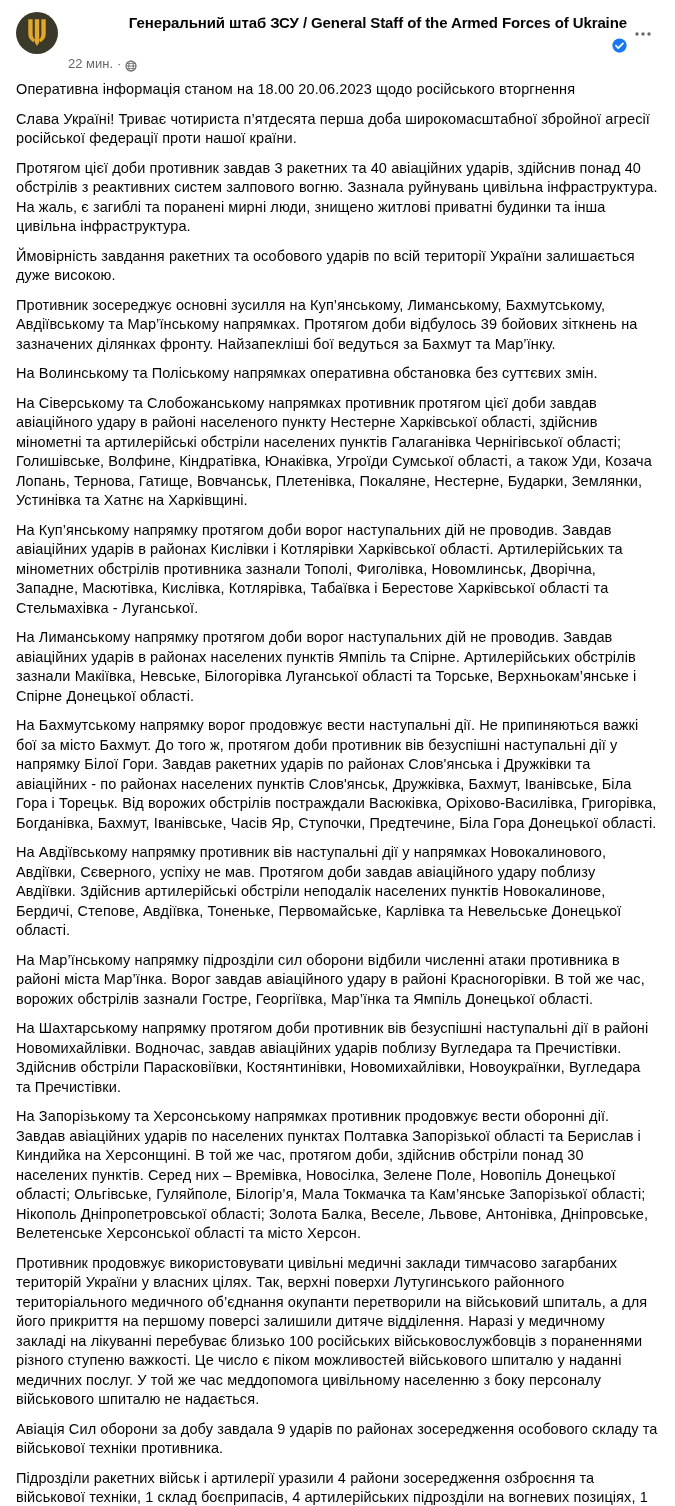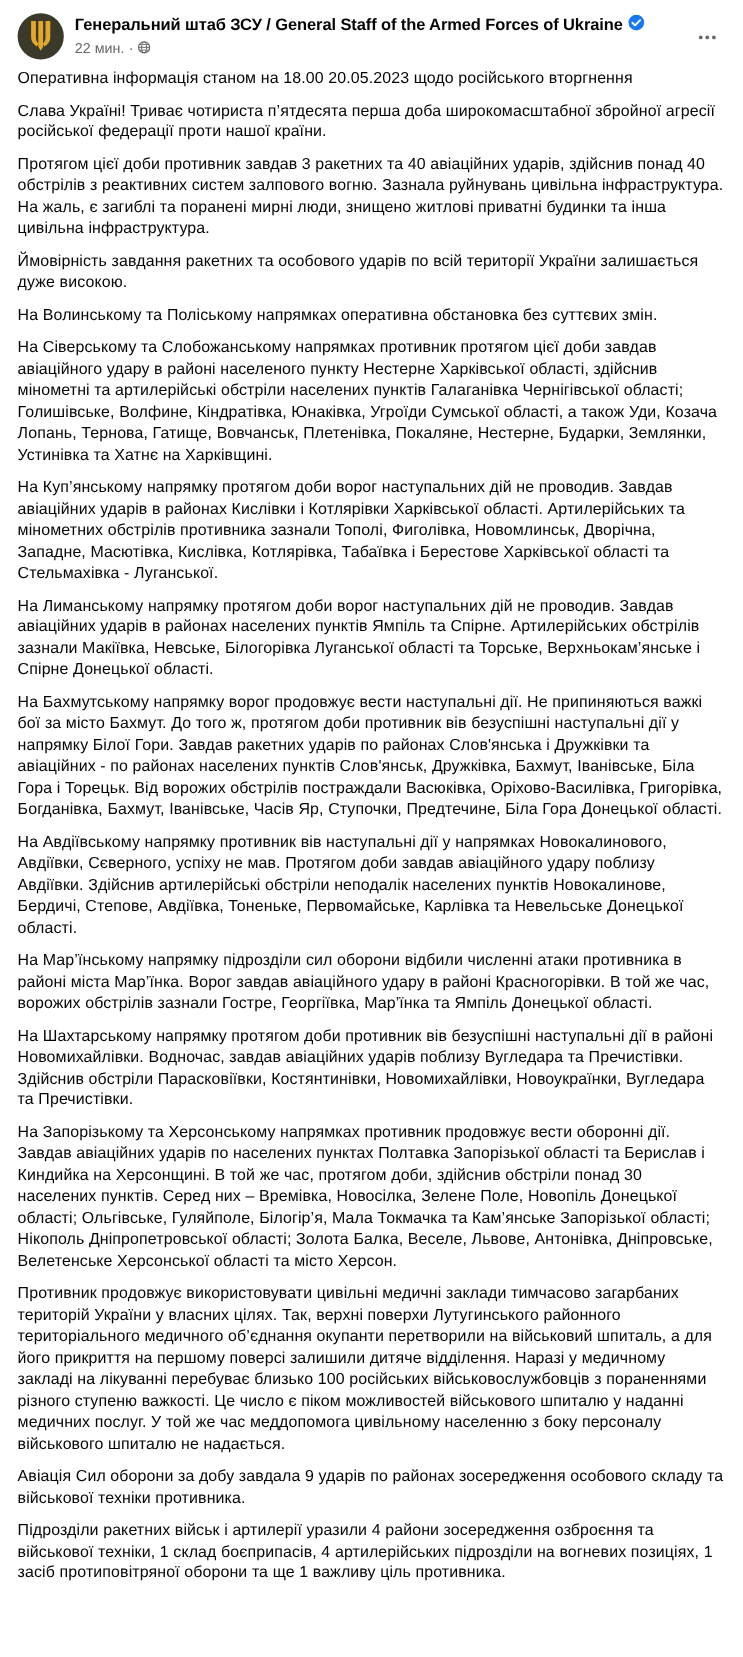--- a/index.html
+++ b/index.html
@@ -33,37 +33,38 @@
   }
   .avatar svg { display: block; }
   .header-info {
     flex: 1 1 auto;
     min-width: 0;
     margin-left: 10px;
     padding-top: 1px;
   }
   .page-name-row {
     display: flex;
-    align-items: flex-start;
+    align-items: flex-end;
     gap: 5px;
     line-height: 20px;
+    flex-direction: column;
   }
   .page-name {
     font-size: 15px;
     font-weight: 700;
     color: #050505;
     letter-spacing: -0.1px;
     cursor: pointer;
     white-space: nowrap;
     overflow: hidden;
   }
   .verified-badge { flex: 0 0 auto; display: inline-flex; }
   .meta-row {
     display: flex;
-    align-items: flex-start;
+    align-items: flex-end;
     gap: 4px;
     margin-top: 3px;
     font-size: 13px;
     color: #65676b;
     line-height: 16px;
   }
   .timestamp { cursor: pointer; }
   .meta-dot { color: #65676b; }
   .globe { display: inline-flex; margin-top: 1px; }
   .more-btn {
@@ -144,24 +145,25 @@
             <circle cx="10" cy="10" r="1.7"></circle>
             <circle cx="16" cy="10" r="1.7"></circle>
           </g>
         </svg>
       </span>
     </button>
 
   </div>
 
   <div class="post-body">
-      <p class="post-paragraph">Оперативна інформація станом на 18.00 20.05.2023 щодо російського вторгнення</p>
+      <p class="post-paragraph">Оперативна інформація станом на 18.00 20.06.2023 щодо російського вторгнення</p>
       <p class="post-paragraph">Слава Україні! Триває чотириста п’ятдесята перша доба широкомасштабної збройної агресії російської федерації проти нашої країни.</p>
       <p class="post-paragraph">Протягом цієї доби противник завдав 3 ракетних та 40 авіаційних ударів, здійснив понад 40 обстрілів з реактивних систем залпового вогню. Зазнала руйнувань цивільна інфраструктура. На жаль, є загиблі та поранені мирні люди, знищено житлові приватні будинки та інша цивільна інфраструктура.</p>
       <p class="post-paragraph">Ймовірність завдання ракетних та особового ударів по всій території України залишається дуже високою.</p>
+      <p class="post-paragraph">Противник зосереджує основні зусилля на Куп’янському, Лиманському, Бахмутському, Авдіївському та Мар’їнському напрямках. Протягом доби відбулось 39 бойових зіткнень на зазначених ділянках фронту. Найзапекліші бої ведуться за Бахмут та Мар’їнку.</p>
       <p class="post-paragraph">На Волинському та Поліському напрямках оперативна обстановка без суттєвих змін.</p>
       <p class="post-paragraph">На Сіверському та Слобожанському напрямках противник протягом цієї доби завдав авіаційного удару в районі населеного пункту Нестерне Харківської області, здійснив мінометні та артилерійські обстріли населених пунктів Галаганівка Чернігівської області; Голишівське, Волфине, Кіндратівка, Юнаківка, Угроїди Сумської області, а також Уди, Козача Лопань, Тернова, Гатище, Вовчанськ, Плетенівка, Покаляне, Нестерне, Бударки, Землянки, Устинівка та Хатнє на Харківщині.</p>
       <p class="post-paragraph">На Куп’янському напрямку протягом доби ворог наступальних дій не проводив. Завдав авіаційних ударів в районах Кислівки і Котлярівки Харківської області. Артилерійських та мінометних обстрілів противника зазнали Тополі, Фиголівка, Новомлинськ, Дворічна, Западне, Масютівка, Кислівка, Котлярівка, Табаївка і Берестове Харківської області та Стельмахівка - Луганської.</p>
       <p class="post-paragraph">На Лиманському напрямку протягом доби ворог наступальних дій не проводив. Завдав авіаційних ударів в районах населених пунктів Ямпіль та Спірне. Артилерійських обстрілів зазнали Макіївка, Невське, Білогорівка Луганської області та Торське, Верхньокам’янське і Спірне Донецької області.</p>
       <p class="post-paragraph">На Бахмутському напрямку ворог продовжує вести наступальні дії. Не припиняються важкі бої за місто Бахмут. До того ж, протягом доби противник вів безуспішні наступальні дії у напрямку Білої Гори. Завдав ракетних ударів по районах Слов'янська і Дружківки та авіаційних - по районах населених пунктів Слов'янськ, Дружківка, Бахмут, Іванівське, Біла Гора і Торецьк. Від ворожих обстрілів постраждали Васюківка, Оріхово-Василівка, Григорівка, Богданівка, Бахмут, Іванівське, Часів Яр, Ступочки, Предтечине, Біла Гора Донецької області.</p>
       <p class="post-paragraph">На Авдіївському напрямку противник вів наступальні дії у напрямках Новокалинового, Авдіївки, Сєверного, успіху не мав. Протягом доби завдав авіаційного удару поблизу Авдіївки. Здійснив артилерійські обстріли неподалік населених пунктів Новокалинове, Бердичі, Степове, Авдіївка, Тоненьке, Первомайське, Карлівка та Невельське Донецької області.</p>
       <p class="post-paragraph">На Мар’їнському напрямку підрозділи сил оборони відбили численні атаки противника в районі міста Мар’їнка. Ворог завдав авіаційного удару в районі Красногорівки. В той же час, ворожих обстрілів зазнали Гостре, Георгіївка, Мар’їнка та Ямпіль Донецької області.</p>
       <p class="post-paragraph">На Шахтарському напрямку протягом доби противник вів безуспішні наступальні дії в районі Новомихайлівки. Водночас, завдав авіаційних ударів поблизу Вугледара та Пречистівки. Здійснив обстріли Парасковіївки, Костянтинівки, Новомихайлівки, Новоукраїнки, Вугледара та Пречистівки.</p>
       <p class="post-paragraph">На Запорізькому та Херсонському напрямках противник продовжує вести оборонні дії. Завдав авіаційних ударів по населених пунктах Полтавка Запорізької області та Берислав і Киндийка на Херсонщині. В той же час, протягом доби, здійснив обстріли понад 30 населених пунктів. Серед них – Времівка, Новосілка, Зелене Поле, Новопіль Донецької області; Ольгівське, Гуляйполе, Білогір’я, Мала Токмачка та Кам’янське Запорізької області; Нікополь Дніпропетровської області; Золота Балка, Веселе, Львове, Антонівка, Дніпровське, Велетенське Херсонської області та місто Херсон.</p>
       <p class="post-paragraph">Противник продовжує використовувати цивільні медичні заклади тимчасово загарбаних територій України у власних цілях. Так, верхні поверхи Лутугинського районного територіального медичного об’єднання окупанти перетворили на військовий шпиталь, а для його прикриття на першому поверсі залишили дитяче відділення. Наразі у медичному закладі на лікуванні перебуває близько 100 російських військовослужбовців з пораненнями різного ступеню важкості. Це число є піком можливостей військового шпиталю у наданні медичних послуг. У той же час меддопомога цивільному населенню з боку персоналу військового шпиталю не надається.</p>

